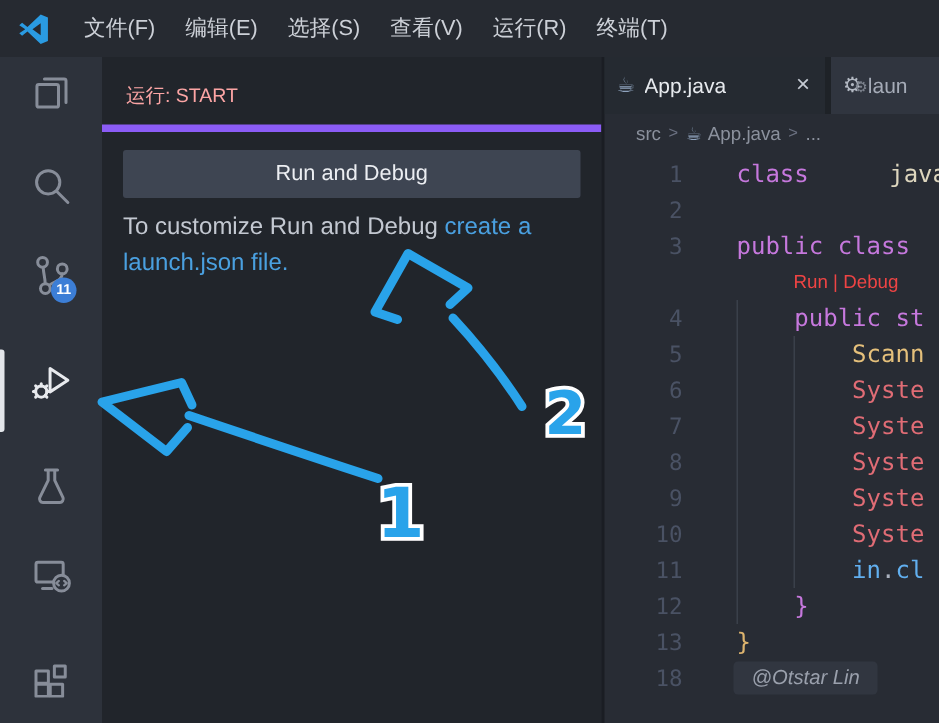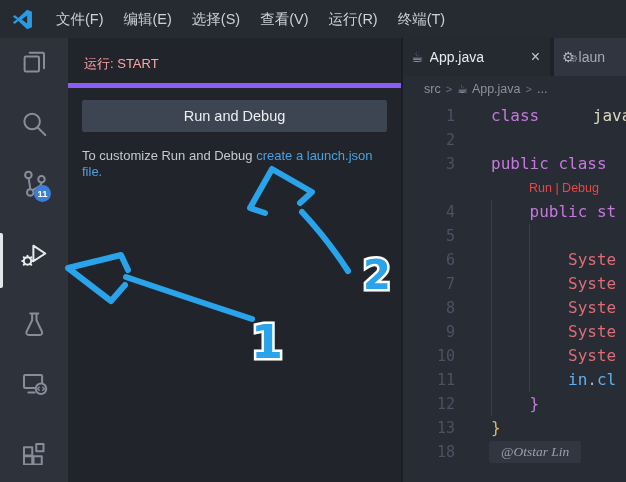--- a/index.html
+++ b/index.html
@@ -24,21 +24,21 @@
   .badge{position:absolute;left:34px;top:17px;width:17px;height:17px;border-radius:50%;
          background:#3c7ed6;color:#fff;font-size:9.5px;font-weight:bold;display:flex;
          align-items:center;justify-content:center;}
   
   .sidebar{position:absolute;left:68px;top:38px;width:333px;height:444px;background:#21252b;}
   .side-header{height:45px;padding:17px 0 0 16px;box-sizing:border-box;color:#fca5a5;
                font-size:13px;}
   .side-section{border-top:5px solid #8b5cf6;padding:12px 14px 0 14px;}
   .run-btn{display:block;width:100%;height:32px;background:#3e4552;border:none;border-radius:2px;
            color:#eceef2;font-size:14.5px;font-family:inherit;cursor:pointer;}
-  .hint{margin-top:16px;font-size:13px;line-height:16px;color:#c3c8d1;width:302px;}
+  .hint{margin-top:8px;font-size:16px;line-height:24px;color:#c3c8d1;width:302px;}
   .hint a{color:#4aa0e0;text-decoration:none;cursor:pointer;}
   
   .editor{position:absolute;left:401px;top:38px;width:225px;height:444px;background:#282c34;
           border-left:2px solid #1a1d23;box-sizing:border-box;}
   .tabbar{position:absolute;left:0;top:0;width:223px;height:38px;background:#1e2227;display:flex;}
   .tab{display:flex;align-items:center;padding:0 8px;height:38px;box-sizing:border-box;cursor:pointer;}
   .tab.active{width:147px;background:#252a31;color:#e7eaee;}
   .tab.inactive{margin-left:4px;flex:1;background:#30353f;color:#a5abb7;}
   .tab .ficon{font-family:"DejaVu Sans",sans-serif;color:#8fa3bd;font-size:14px;margin-right:6px;}
   .tab .label{font-size:14px;white-space:nowrap;overflow:hidden;}
@@ -56,21 +56,21 @@
   .ln{position:absolute;left:0;top:0;width:52px;text-align:right;color:#4a5264;font-size:15px;
       line-height:24px;}
   .ct{position:absolute;left:88px;top:0;line-height:24px;font-size:16px;white-space:pre;color:#abb2bf;}
   .ct.lens{left:126px;font-family:"Liberation Sans",sans-serif;font-size:12.5px;color:#ef4444;}
   .tok-kw{color:#c678dd;} .tok-pkg{color:#ddd6be;margin-left:44px;} .tok-cls{color:#e5c07b;}
   .tok-sys{color:#e06c75;} .tok-meth{color:#61afef;margin-top:16px;} .tok-pl{color:#abb2bf;}
   .tok-br1{color:#c678dd;} .tok-br2{color:#ddb46e;}
   .iguide{position:absolute;width:1px;background:#3a404a;}
   .wm{position:absolute;left:86px;top:1px;height:22px;line-height:22px;padding:0 12px;
       background:#313640;border-radius:3px;color:#9aa0ac;font-size:13.5px;
-      font-family:Liberation Serif, serif;font-style:italic;white-space:nowrap;}
+      font-family:Liberation Sans, sans-serif;font-style:italic;white-space:nowrap;}
   
   .overlay{position:absolute;left:0;top:0;width:626px;height:482px;pointer-events:none;z-index:50;}
   .overlay path{fill:none;stroke:#29a3ea;stroke-width:6;stroke-linecap:round;stroke-linejoin:round;}
   .overlay text{fill:#29a3ea;stroke:#ffffff;stroke-width:5px;paint-order:stroke;
                 font-family:"DejaVu Sans",sans-serif;font-weight:bold;}
 </style>
 </head>
 <body>
 
 <div class="titlebar">
@@ -196,20 +196,21 @@
       <div class="crow" style="top: 72px;">
         <span class="ln"></span>
         <span class="ct lens">Run | Debug</span>
       </div>
       <div class="crow" style="top: 96px;">
         <span class="ln">4</span>
         <span class="ct"><span class="tok-pl">    </span><span class="tok-kw">public</span><span class="tok-pl"> </span><span class="tok-kw">st</span></span>
       </div>
       <div class="crow" style="top: 120px;">
         <span class="ln">5</span>
+        <span class="ct"><span class="tok-pl">        </span><span class="tok-cls">Scann</span></span>
       </div>
       <div class="crow" style="top: 144px;">
         <span class="ln">6</span>
         <span class="ct"><span class="tok-pl">        </span><span class="tok-sys">Syste</span></span>
       </div>
       <div class="crow" style="top: 168px;">
         <span class="ln">7</span>
         <span class="ct"><span class="tok-pl">        </span><span class="tok-sys">Syste</span></span>
       </div>
       <div class="crow" style="top: 192px;">

